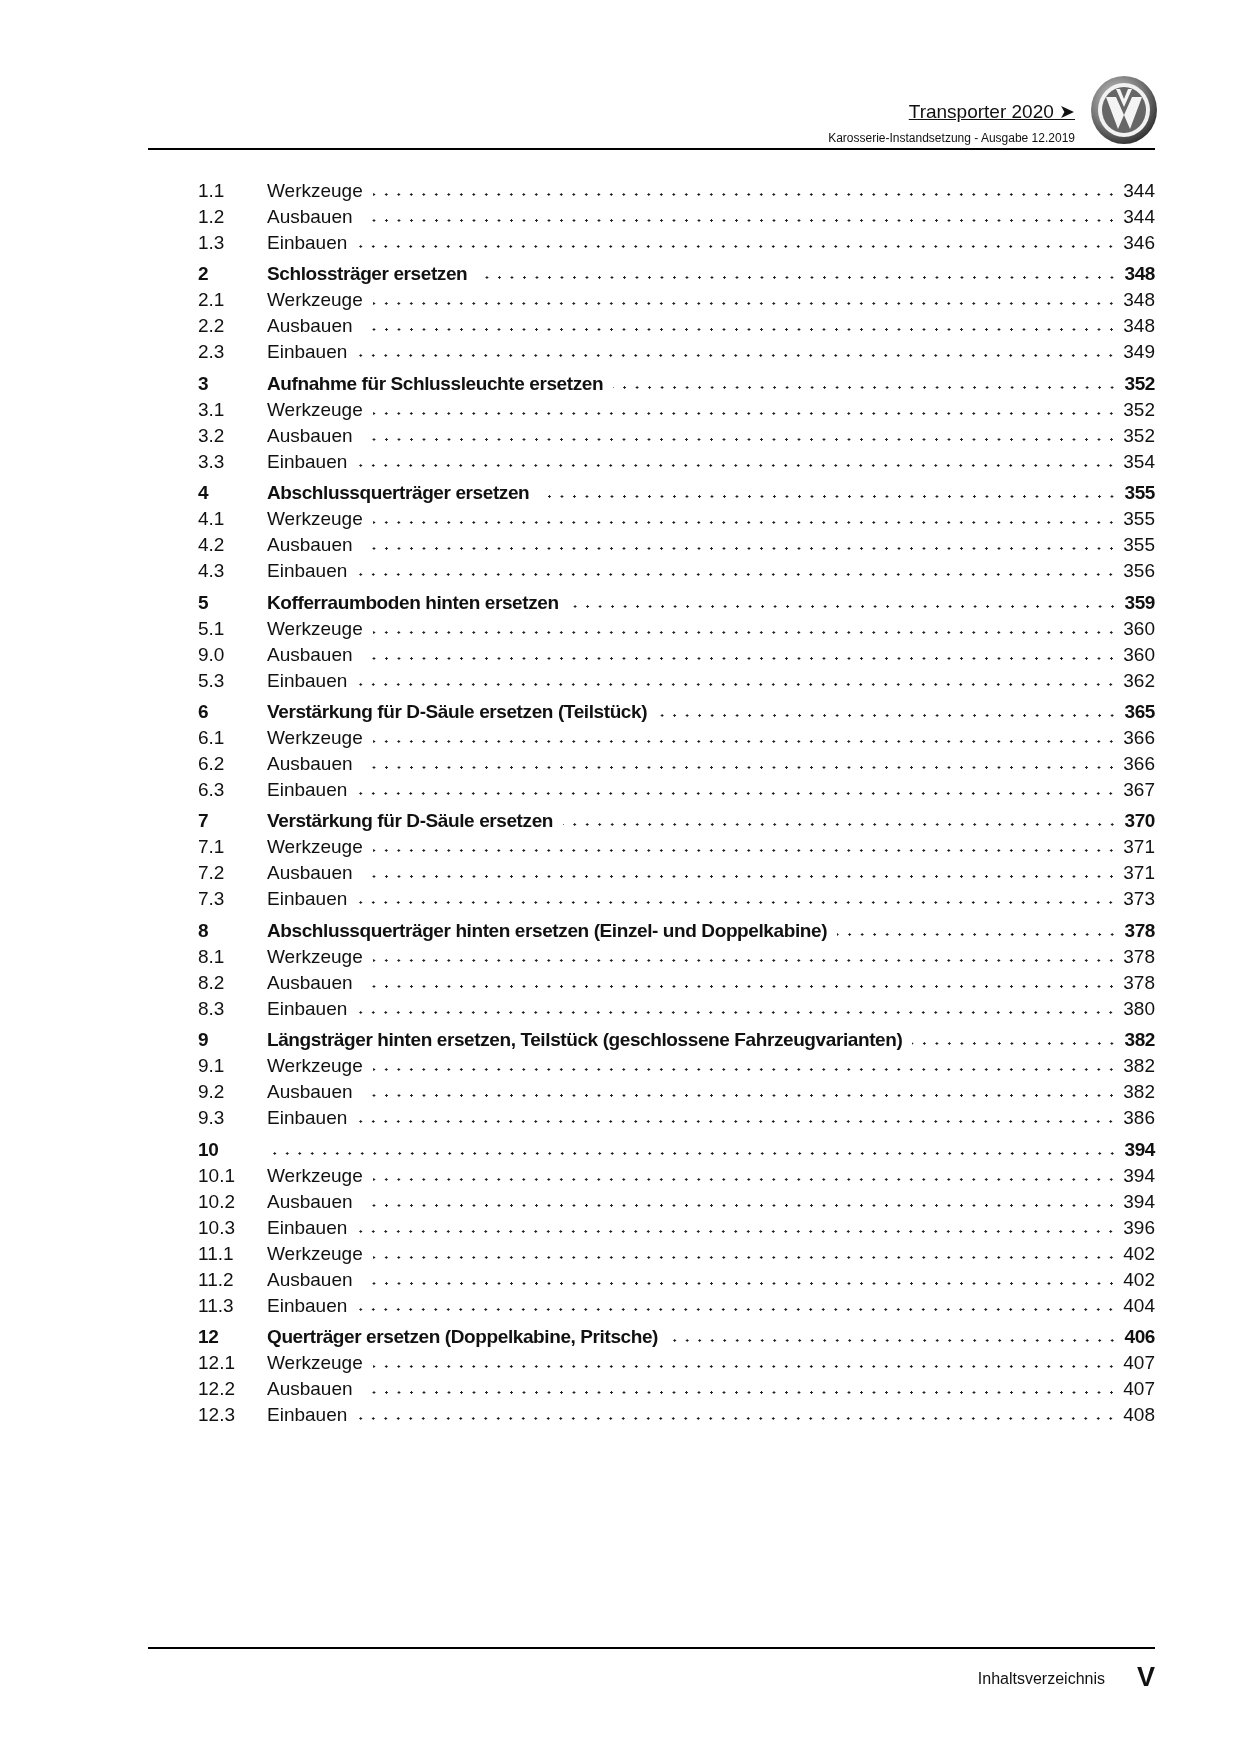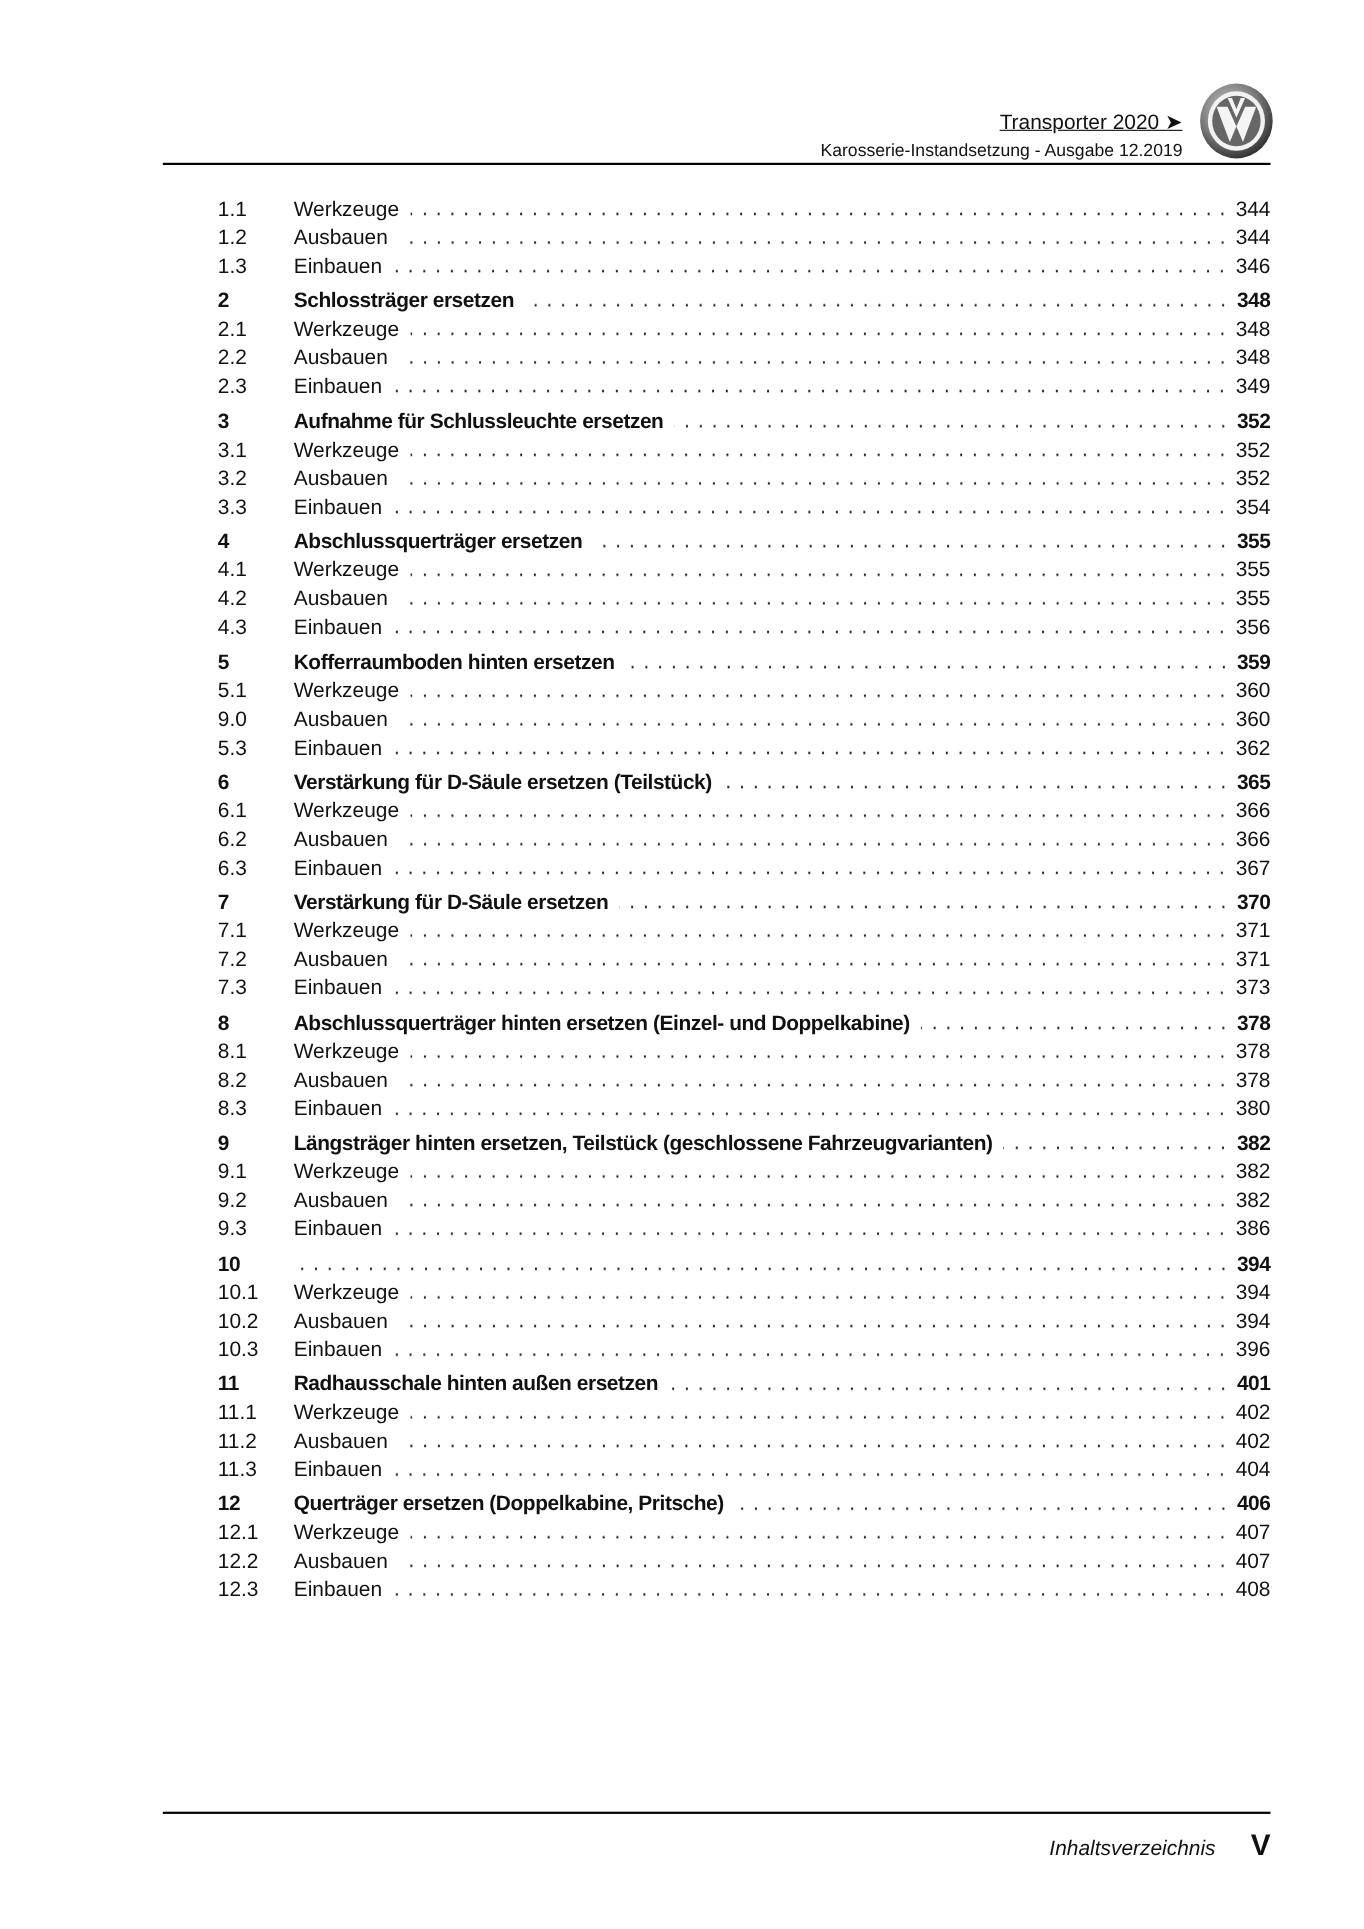--- a/index.html
+++ b/index.html
@@ -1,33 +1,33 @@
 <!DOCTYPE html>
 <html><head>
 <meta charset="utf-8">
 <style>
   html, body { margin:0; padding:0; background:#fff; }
   body { width:1240px; height:1754px; position:relative; overflow:hidden;
          font-family:"Liberation Sans", sans-serif; color:#111; }
   .hdr-l1 { position:absolute; right:165px; top:101px; font-size:19px; line-height:22px; white-space:nowrap;text-decoration:underline; }
-  .hdr-l2 { position:absolute; right:165px; top:127px; font-size:16px; line-height:22px; white-space:nowrap; }
+  .hdr-l2 { position:absolute; right:165px; top:127px; font-size:12px; line-height:22px; white-space:nowrap; }
   .hdr-rule { position:absolute; left:148px; width:1007px; top:148px; height:2px; background:#000; }
   .logo { position:absolute; left:1090px; top:75px; width:68px; height:70px; }
   .toc { position:absolute; left:198px; top:176px; width:957px; }
   .row { position:relative; height:26px; display:flex; align-items:flex-end; font-size:19px; white-space:nowrap; }
   .row.sec { margin-top:5.4px; font-weight:bold; letter-spacing:-0.4px; }
   .row .num { width:69px; flex:0 0 69px; }
   .row .title { flex:0 0 auto; padding-right:10px; }
   .row .dots { flex:1 1 auto; overflow:hidden; height:26px; position:relative; }
   .row .dots::before { content:""; position:absolute; left:0; right:0; bottom:6px; height:3px;
     background-image:radial-gradient(circle, #222 1.1px, transparent 1.3px);
     background-size:12.5px 3px; background-repeat:repeat-x; background-position:right bottom; }
   .row .page { flex:0 0 auto; padding-left:6px; text-align:right; }
   .ftr-rule { position:absolute; left:148px; width:1007px; top:1647px; height:2px; background:#000; }
-  .ftr-label { position:absolute; right:135px; top:1670px; font-size:19px;font-style:italic; }
+  .ftr-label { position:absolute; right:135px; top:1670px; font-size:16px; }
   .ftr-page { position:absolute; right:85px; top:1662px; font-size:27px; font-weight:bold; }
 </style>
 </head>
 <body>
 
 <div>
   <div class="hdr-l1">Transporter 2020 ➤</div>
   <div class="hdr-l2">Karosserie-Instandsetzung - Ausgabe 12.2019</div>
   <div class="hdr-rule"></div>
   <svg class="logo" viewBox="0 0 68 70">
@@ -273,26 +273,20 @@
       <span class="title">Ausbauen</span>
       <span class="dots"></span>
       <span class="page">394</span>
     </div>
     <div class="row">
       <span class="num">10.3</span>
       <span class="title">Einbauen</span>
       <span class="dots"></span>
       <span class="page">396</span>
     </div>
-    <div class="row sec">
-      <span class="num">11</span>
-      <span class="title">Radhausschale hinten außen ersetzen</span>
-      <span class="dots"></span>
-      <span class="page">401</span>
-    </div>
     <div class="row">
       <span class="num">11.1</span>
       <span class="title">Werkzeuge</span>
       <span class="dots"></span>
       <span class="page">402</span>
     </div>
     <div class="row">
       <span class="num">11.2</span>
       <span class="title">Ausbauen</span>
       <span class="dots"></span>

